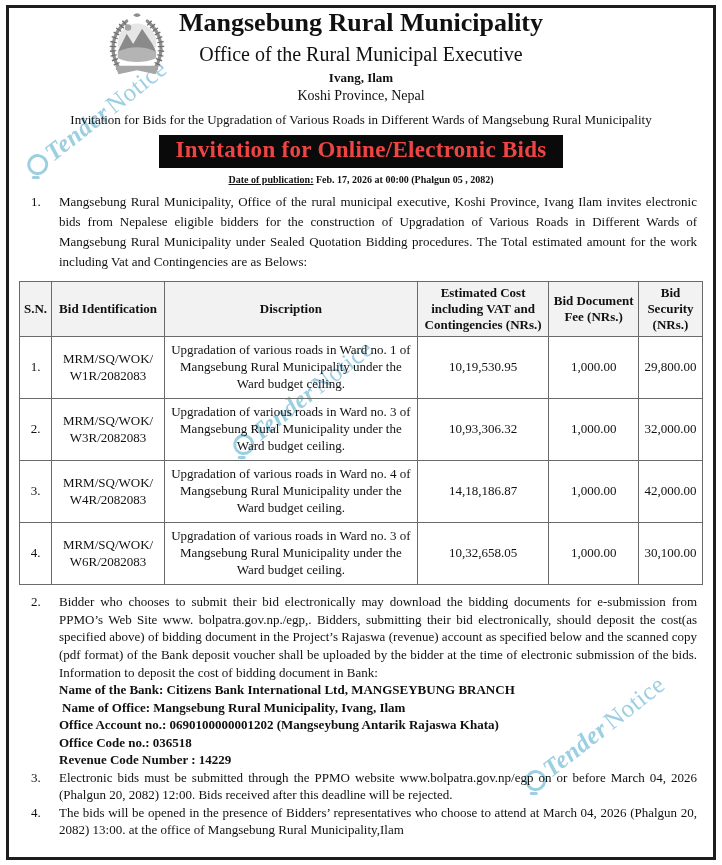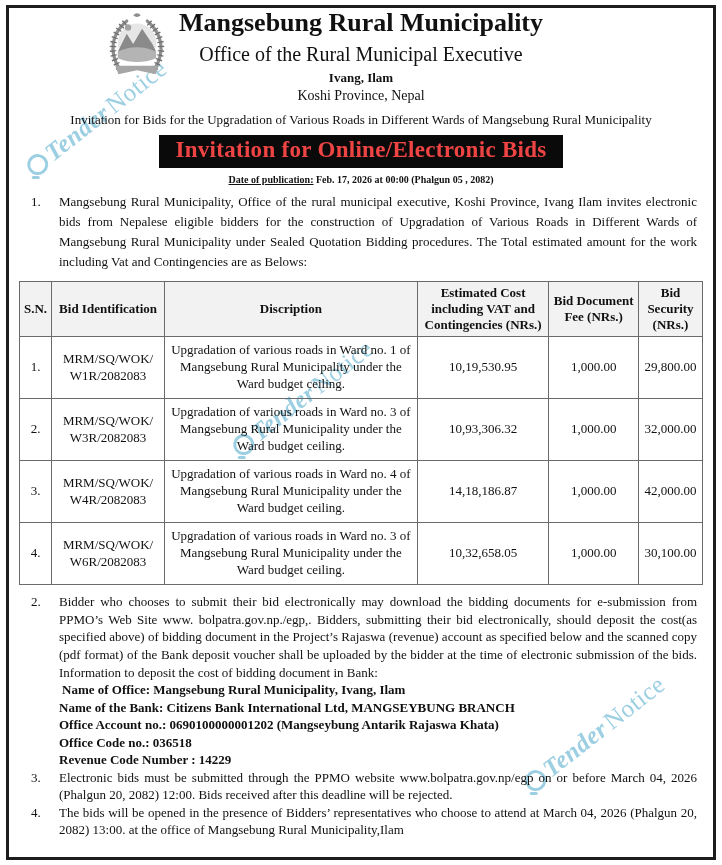--- a/index.html
+++ b/index.html
@@ -160,22 +160,22 @@
           <td>1,000.00</td>
           <td>30,100.00</td>
         </tr>
       </tbody>
     </table>
 
     <div class="clause" id="clause2">
       <span class="no">2.</span>
       <span class="body">
         <span>Bidder who chooses to submit their bid electronically may download the bidding documents for e-submission from PPMO’s Web Site www. bolpatra.gov.np./egp,. Bidders, submitting their bid electronically, should deposit the cost(as specified above) of bidding document in the Project’s Rajaswa (revenue) account as specified below and the scanned copy (pdf format) of the Bank deposit voucher shall be uploaded by the bidder at the time of electronic submission of the bids. Information to deposit the cost of bidding document in Bank:</span>
+        <div class="bankline">Name of the Bank: Citizens Bank International Ltd, MANGSEYBUNG BRANCH</div>
         <div class="bankline first">Name of Office: Mangsebung Rural Municipality, Ivang, Ilam</div>
-        <div class="bankline">Name of the Bank: Citizens Bank International Ltd, MANGSEYBUNG BRANCH</div>
         <div class="bankline">Office Account no.: 0690100000001202 (Mangseybung Antarik Rajaswa Khata)</div>
         <div class="bankline">Office Code no.: 036518</div>
         <div class="bankline">Revenue Code Number : 14229</div>
       </span>
     </div>
 
     <div class="clause">
       <span class="no">3.</span>
       <span class="body">Electronic bids must be submitted through the PPMO website www.bolpatra.gov.np/egp on or before March 04, 2026 (Phalgun 20, 2082) 12:00. Bids received after this deadline will be rejected.</span>
     </div>

